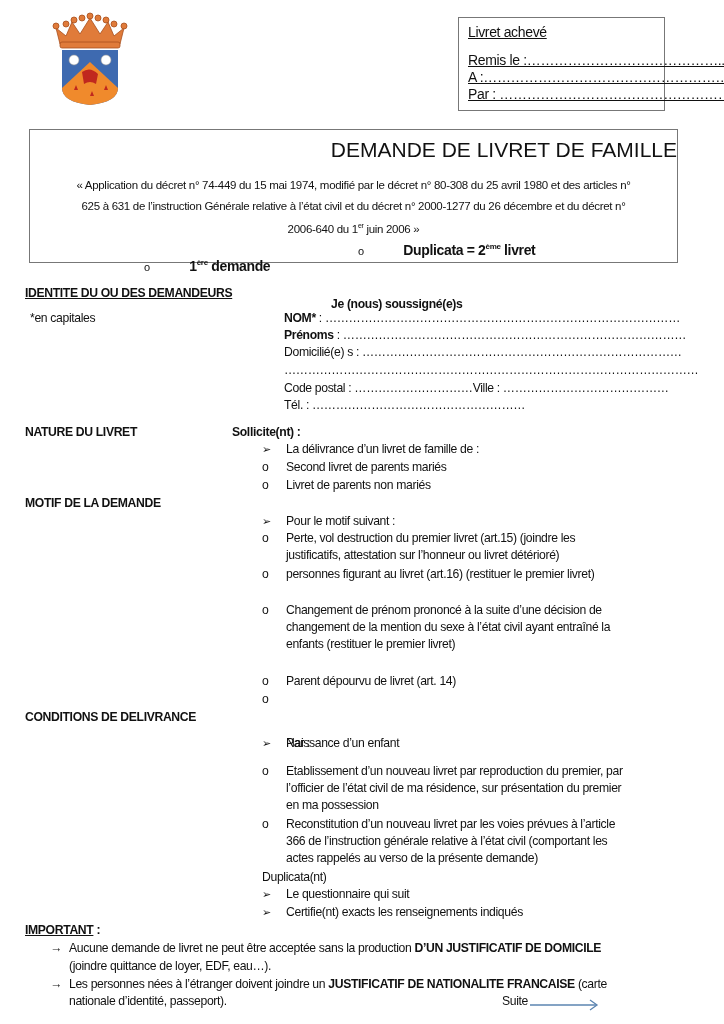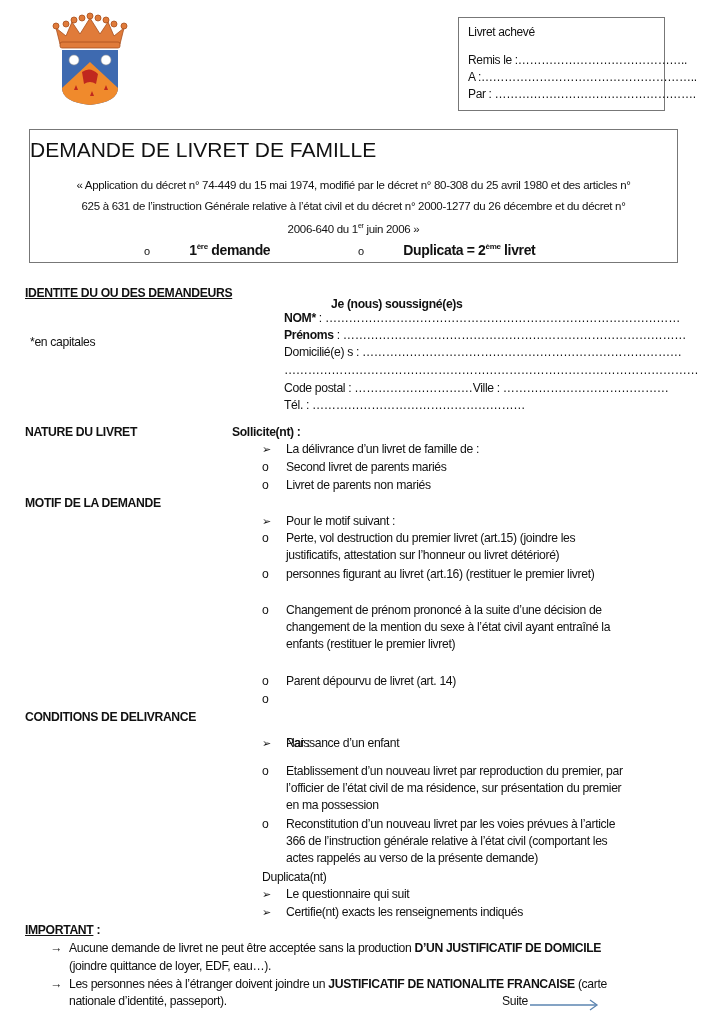--- a/index.html
+++ b/index.html
@@ -8,25 +8,25 @@
   .abs { position:absolute; }
   .t { font-size:12.2px; line-height:17px; letter-spacing:-0.35px; white-space:nowrap; }
   .b { font-weight:bold; }
   .u { text-decoration:underline; }
 
   
   #crest { left:52px; top:10px; width:76px; height:96px; }
 
   
   #livret-box { left:458px; top:17px; width:207px; height:94px; border:1.5px solid #777; box-sizing:border-box; }
-  #livret-box .t { font-size:12px; }
+  #livret-box .t { font-size:14px;text-decoration:underline; }
 
   
   #main-frame { left:29px; top:129px; width:649px; height:134px; border:1.5px solid #777; box-sizing:border-box; }
-  #title { left:0; right:0; top:8px; text-align:left; font-size:21px; letter-spacing:0; white-space:nowrap; }
+  #title { left:0; right:0; top:8px; text-align:right; font-size:21px; letter-spacing:0; white-space:nowrap; }
   #decree { left:6px; right:6px; top:45px; text-align:center; font-size:11.5px; line-height:20.5px; letter-spacing:-0.3px; }
   .radio { font-size:11px; }
   .sup { font-size:8px; vertical-align:6px; font-weight:bold; }
 
   .bullet { width:14px; display:inline-block; text-align:left; }
   .lst { left:262px; }
   .lst-text { left:286px; width:410px; white-space:normal; }
   .arrow-glyph { font-size:11px; }
 </style>
 </head>
@@ -69,33 +69,33 @@
   <div class="abs t" style="left:9px;top:68px;">Par : …………………………………………….</div>
 </div>
 
 <div id="main-frame" class="abs">
   <div id="title" class="abs">DEMANDE DE LIVRET DE FAMILLE</div>
   <div id="decree" class="abs">
     <div>« Application du décret n° 74-449 du 15 mai 1974, modifié par le décret n° 80-308 du 25 avril 1980 et des articles n°</div>
     <div>625 à 631 de l’instruction Générale relative à l’état civil et du décret n° 2000-1277 du 26 décembre et du décret n°</div>
     <div><span>2006-640 du 1</span><span style="font-size:7px;vertical-align:5px;">er</span><span> juin 2006 »</span></div>
   </div>
-  <div class="abs t" style="left:114px;top:108px;font-size:14px;">
+  <div class="abs t" style="left:114px;top:124px;font-size:14px;">
     <span class="radio">o</span>
     <span class="b" style="margin-left:36px;"><span>1</span><span class="sup">ère</span><span> demande</span></span>
   </div>
   <div class="abs t" style="left:328px;top:108px;font-size:14px;">
     <span class="radio">o</span>
     <span class="b" style="margin-left:36px;"><span>Duplicata = 2</span><span class="sup">ème</span><span> livret</span></span>
   </div>
 </div>
 
 <div class="abs t b u" style="left:25px;top:285px;">IDENTITE DU OU DES DEMANDEURS</div>
 <div class="abs t b" style="left:331px;top:296px;">Je (nous) soussigné(e)s</div>
-<div class="abs t" style="left:30px;top:310px;margin-top:24px;">*en capitales</div>
+<div class="abs t" style="left:30px;top:310px;">*en capitales</div>
 <div class="abs t" style="left:284px;top:310px;"><span class="b">NOM*</span><span> : ………………………………………………………………………………</span></div>
 <div class="abs t" style="left:284px;top:327px;"><span class="b">Prénoms</span><span> : ……………………………………………………………………………</span></div>
 <div class="abs t" style="left:284px;top:344px;">Domicilié(e) s : ………………………………………………………………………</div>
 <div class="abs t" style="left:284px;top:362px;">……………………………………………………………………………………………</div>
 <div class="abs t" style="left:284px;top:380px;">Code postal : …………………………Ville : ……………………………………</div>
 <div class="abs t" style="left:284px;top:397px;">Tél. : ………………………………………………</div>
 
 <div class="abs t b" style="left:25px;top:424px;">NATURE DU LIVRET</div>
 <div class="abs t b" style="left:232px;top:424px;">Sollicite(nt) :</div>
 <div class="abs t lst" style="top:441px;"><span class="bullet arrow-glyph">➢</span><span style="margin-left:10px;margin-top:40px;">La délivrance d’un livret de famille de :</span></div>

